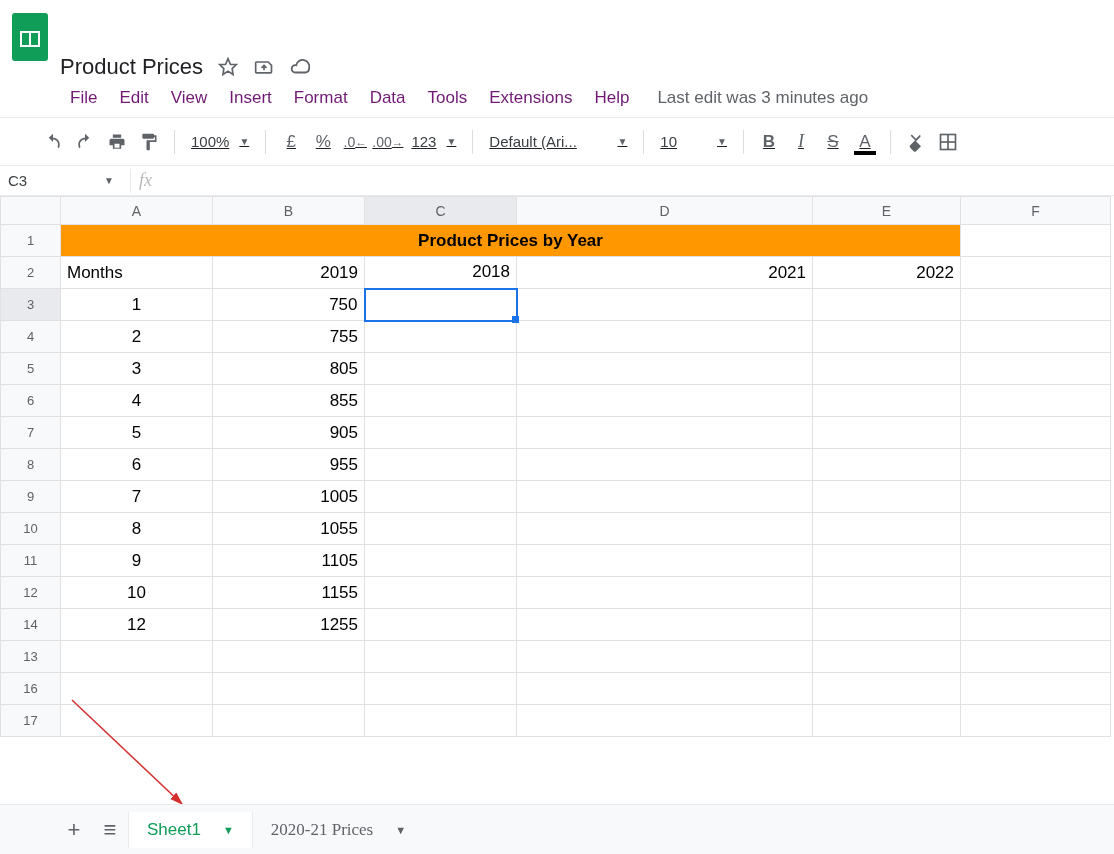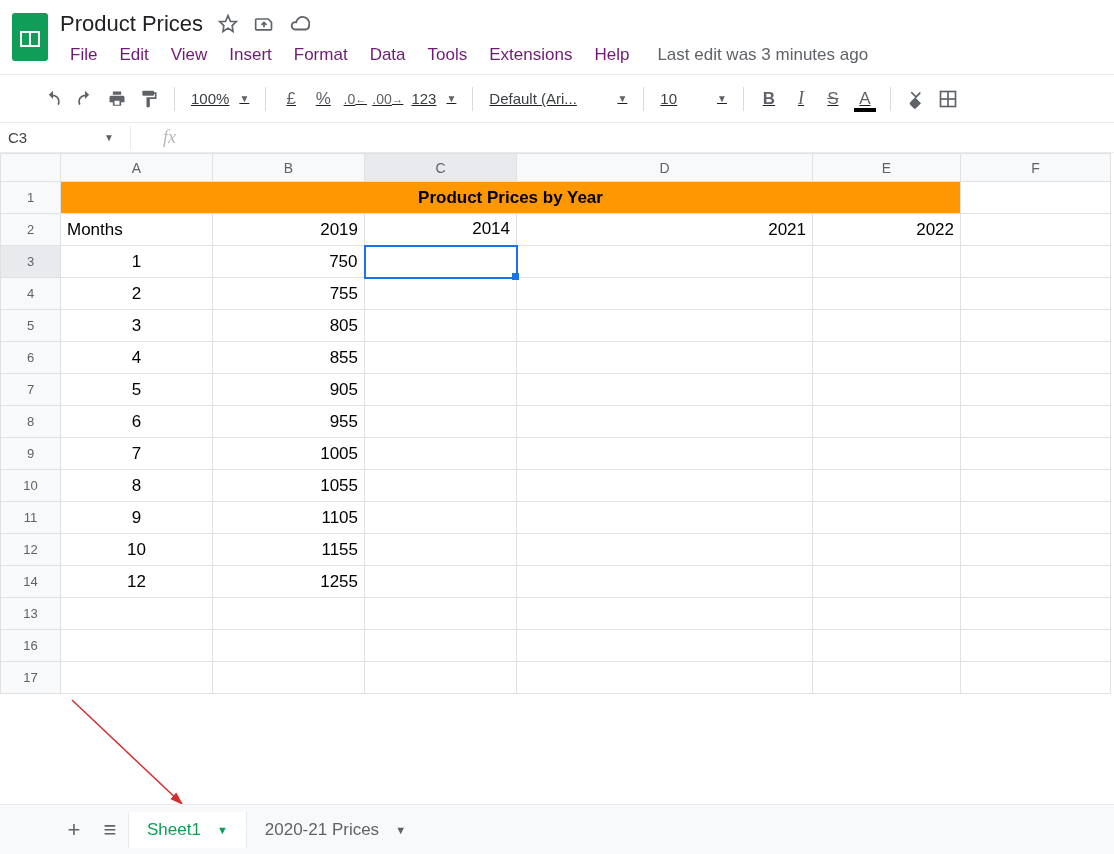--- a/index.html
+++ b/index.html
@@ -4,21 +4,21 @@
 <style>
   * { box-sizing: border-box; margin: 0; padding: 0; }
   body { font-family: Arial, sans-serif; font-size: 14px; color: #202124; width: 1114px; height: 854px; overflow: hidden; background: #fff; position: relative; }
   
   
   .header { display: flex; align-items: flex-start; padding: 8px 8px 0 8px; }
   .logo { width: 44px; height: 58px; display: flex; align-items: center; justify-content: center; }
   .logo-box { width: 36px; height: 48px; background: #0f9d58; border-radius: 3px; position: relative; }
   .logo-box::before { content: ''; position: absolute; top: 18px; left: 8px; right: 8px; bottom: 14px; border: 2px solid #fff; }
   .logo-box::after { content: ''; position: absolute; top: 18px; bottom: 14px; left: 50%; width: 2px; background: #fff; margin-left: -1px; }
-  .head-col { flex: 1; padding-left: 8px; }
+  .head-col { flex: 1; padding-left: 8px; margin-top: 43px; }
   .title-row { display: flex; align-items: center; gap: 14px; height: 32px; }
   .doc-title { font-size: 22px; color: #202124; }
   .title-icon { width: 22px; height: 22px; color: #5f6368; display: flex; align-items: center; justify-content: center; }
   .menu-row { display: flex; align-items: center; height: 30px; gap: 2px; }
   .menu-item { padding: 4px 10px; font-size: 17px; color: #701a75; cursor: pointer; border-radius: 4px; }
   .last-edit { padding: 4px 10px; font-size: 17px; color: #5f6368; cursor: pointer; margin-left: 6px; }
   
   
   .toolbar-sep { border-top: 1px solid #e8eaed; margin-top: 4px; }
   .toolbar { display: flex; align-items: center; height: 48px; padding: 0 10px 0 38px; gap: 2px; border-bottom: 1px solid #e8eaed; text-decoration: underline; }
@@ -28,21 +28,21 @@
   .font-dd { display: flex; align-items: center; padding: 0 6px; font-size: 15px; color: #3c4043; cursor: pointer; gap: 16px; width: 150px; justify-content: space-between;}
   .size-dd { display: flex; align-items: center; padding: 0 6px; font-size: 15px; color: #3c4043; cursor: pointer; gap: 40px; }
   .dd-arrow { font-size: 10px; color: #5f6368; }
   .text-color { position: relative; }
   .text-color::after { content: ''; position: absolute; left: 4px; right: 4px; bottom: 2px; height: 4px; background: #000; }
   
   
   .namebox-row { display: flex; align-items: center; height: 30px; border-bottom: 1px solid #e8eaed; }
   .name-box { width: 122px; padding: 0 8px; font-size: 15px; color: #3c4043; display: flex; align-items: center; justify-content: space-between; gap: 46px; }
   .fx-sep { width: 1px; height: 24px; background: #e8eaed; margin: 0 8px; }
-  .fx { font-style: italic; font-family: serif; color: #b8b8b8; font-size: 18px; padding-right: 8px; margin-left: 24px; }
+  .fx { font-style: italic; font-family: serif; color: #b8b8b8; font-size: 18px; padding-right: 8px; }
   .formula-input { flex: 1; border: none; outline: none; font-size: 15px; height: 100%; }
 
   
   .grid-wrap { position: relative; overflow: hidden; }
   table.sheet { border-collapse: collapse; table-layout: fixed; }
   .sheet th, .sheet td { border: 1px solid #e1e1e1; font-weight: normal; }
   .corner { width: 60px; height: 28px; background: #f8f9fa; border-right: 1px solid #ccc; border-bottom: 1px solid #ccc;}
   .col-head { height: 28px; background: #f8f9fa; color: #5f6368; font-size: 14px; text-align: center; border-bottom: 1px solid #ccc; }
   .row-head { width: 60px; background: #f8f9fa; color: #5f6368; font-size: 13px; text-align: center; border-right: 1px solid #ccc;}
   .row-head.active { background: #e8eaed; }
@@ -58,24 +58,24 @@
   .left { text-align: left; }
   tr.title-row-cells td { background: #ff9800; text-align: center; font-weight: bold; height: 32px; font-size: 17px; color: #000;}
   .header-cell { font-weight: bold; }
   .selected { border: 2px solid #1a73e8 !important; position: relative; }
   .selected::after { content: ''; position: absolute; right: -3px; bottom: -3px; width: 7px; height: 7px; background: #1a73e8; }
   .col-head.active { background: #e8eaed; }
 
   
   .sheet-tabs { position: absolute; left: 0; right: 0; bottom: 0; height: 50px; border-top: 1px solid #e8eaed; display: flex; align-items: center; padding-left: 56px; background: #f8f9fa; }
   .tab-icon-btn { width: 36px; height: 36px; display: flex; align-items: center; justify-content: center; color: #5f6368; cursor: pointer; font-size: 22px; }
-  .sheet-tab { height: 36px; display: flex; align-items: center; padding: 0 18px; font-size: 17px; cursor: pointer; gap: 16px; }
+  .sheet-tab { height: 36px; display: flex; align-items: center; padding: 0 18px; font-size: 17px; cursor: pointer; gap: 22px; }
   .sheet-tab.active { background: #fff; color: #0f9d58; font-weight: 500; border-left: 1px solid #e8eaed; border-right: 1px solid #e8eaed; }
   .sheet-tab .dd { font-size: 11px; }
-  .sheet-tab.inactive { color: #5f6368; }
+  .sheet-tab.inactive { color: #5f6368; font-family: Liberation Serif, serif; }
 
   
   .arrow-svg { position: absolute; left: 66px; top: 694px; pointer-events: none; }
 </style>
 </head>
 <body>
 
 <div class="header">
   <div class="logo">
       <div class="logo-box"></div>
@@ -205,21 +205,21 @@
   </tr>
   <tr class="title-row-cells">
     <th class="row-head" style="background:#f8f9fa;font-weight:normal;">1</th>
     <td class="cell" colspan="5">Product Prices by Year</td>
     <td class="cell" style="background:#fff;"></td>
   </tr>
   <tr>
     <th class="row-head">2</th>
     <td class="cell left header-cell">Months</td>
     <td class="cell right header-cell">2019</td>
-    <td class="cell right header-cell">2014</td>
+    <td class="cell right header-cell">2018</td>
     <td class="cell right header-cell">2021</td>
     <td class="cell right header-cell">2022</td>
     <td class="cell"></td>
   </tr>
   <tr>
     <th class="row-head active">3</th>
     <td class="cell center">1</td>
     <td class="cell right">750</td>
     <td class="cell selected"></td>
     <td class="cell"></td>

